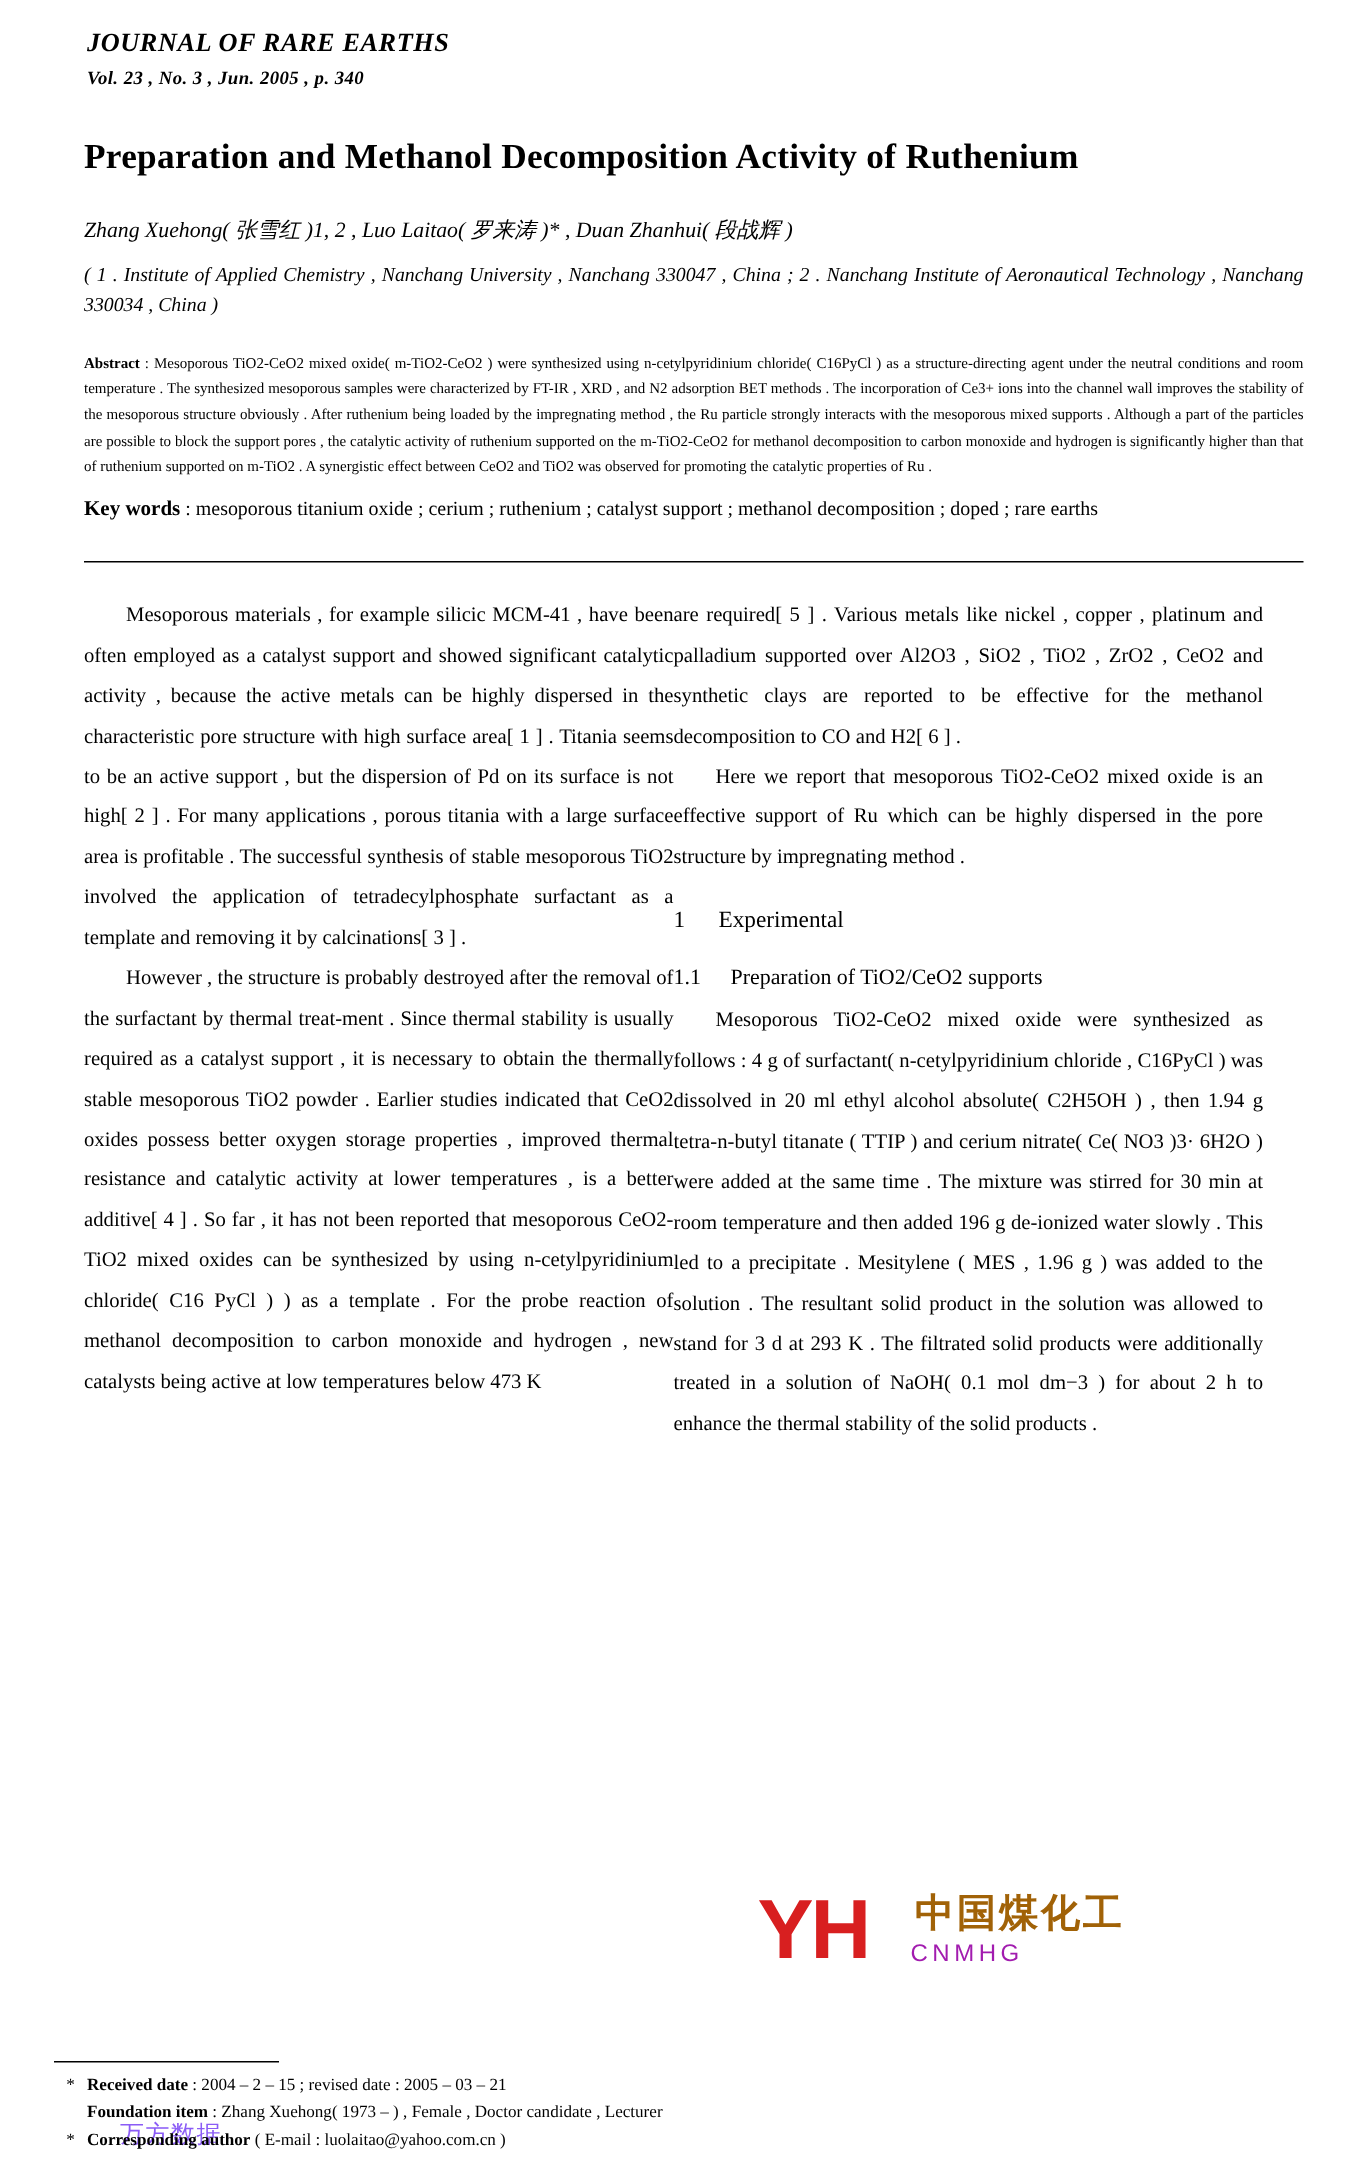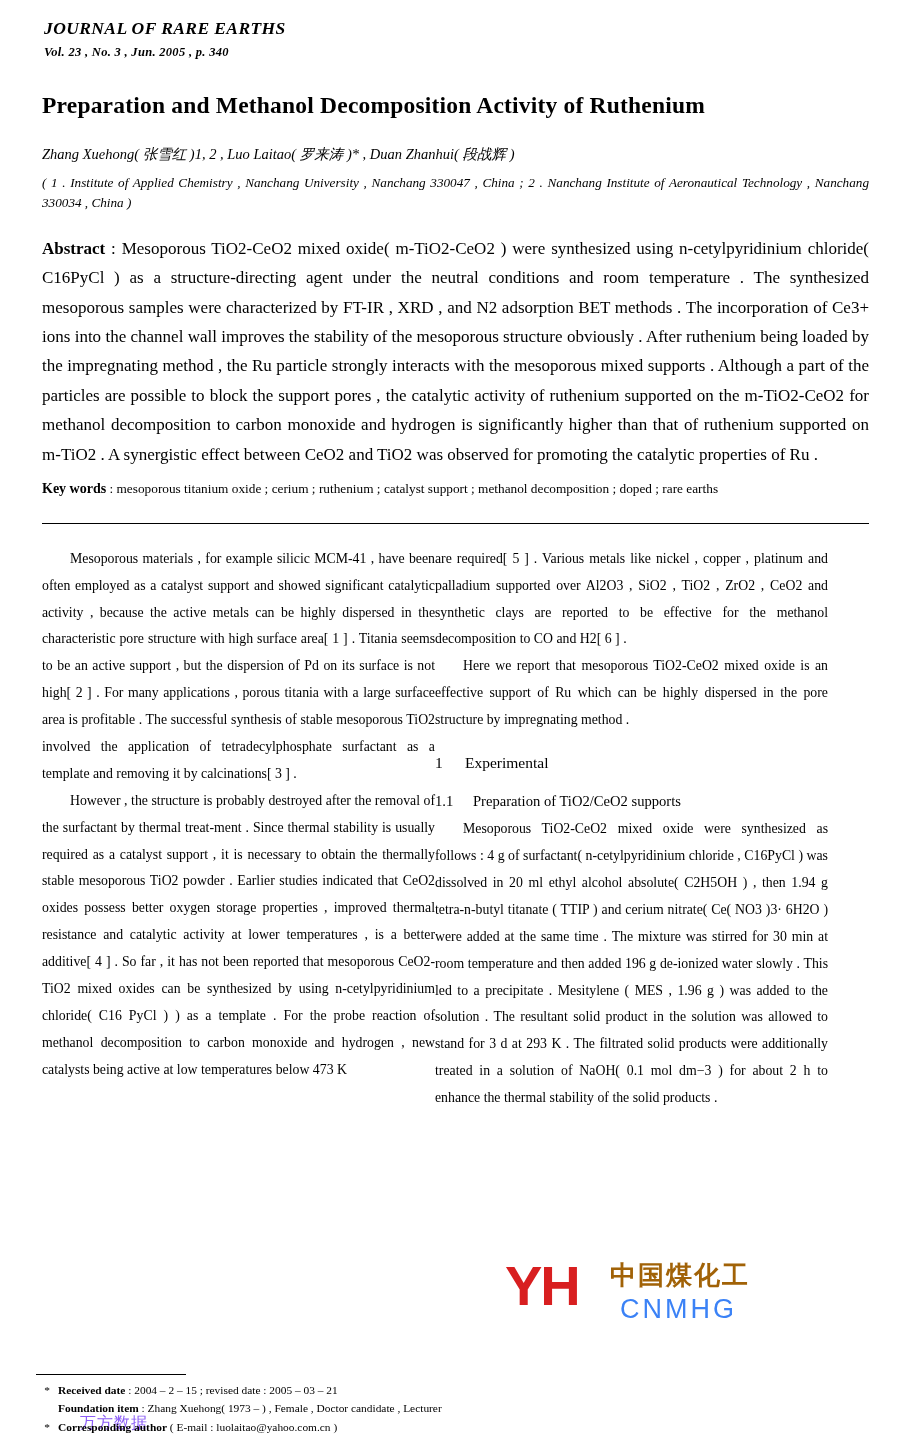--- a/index.html
+++ b/index.html
@@ -13,21 +13,21 @@
     font-family: "Liberation Serif", serif;
     color: #000;
     position: relative;
     overflow: hidden;
   }
   .page {
     position: relative;
     width: 905px;
     height: 1452px;
     box-sizing: border-box;
-    padding: 14px 36px 0 42px;
+    padding: 14px 36px 0 56px;
   }
 
   
   .journal-head {
     margin-top: 4px;
     margin-left: 2px;
   }
   .journal-title {
     font-style: italic;
     font-weight: bold;
@@ -68,21 +68,21 @@
     margin-top: 7px;
     font-size: 13.2px;
     font-style: italic;
     line-height: 1.55;
     text-align: justify;
   }
 
   
   .abstract {
     margin-top: 20px;
-    font-size: 17px;
+    font-size: 10px;
     line-height: 1.73;
     text-align: justify;
   }
   .abstract b { font-weight: bold; }
   .keywords {
     margin-top: 8px;
     font-size: 13.3px;
     line-height: 1.7;
     text-align: justify;
   }
@@ -172,23 +172,23 @@
     position: absolute;
     left: 105px; top: 0;
     font-size: 26px;
     font-weight: bold;
     color: #a16207;
     letter-spacing: 2px;
     font-family: "DejaVu Sans", sans-serif;
   }
   .wm-en {
     position: absolute;
-    left: 115px; top: 36px;
-    font-size: 27px;
-    color: #3b82f6;
+    left: 102px; top: 36px;
+    font-size: 16px;
+    color: #a21caf;
     letter-spacing: 3px;
     font-family: "Liberation Sans", sans-serif;
   }
   .wf {
     position: absolute;
     left: 80px;
     bottom: 18px;
     font-size: 16px;
     color: #8b5cf6;
     font-family: "DejaVu Sans", sans-serif;

